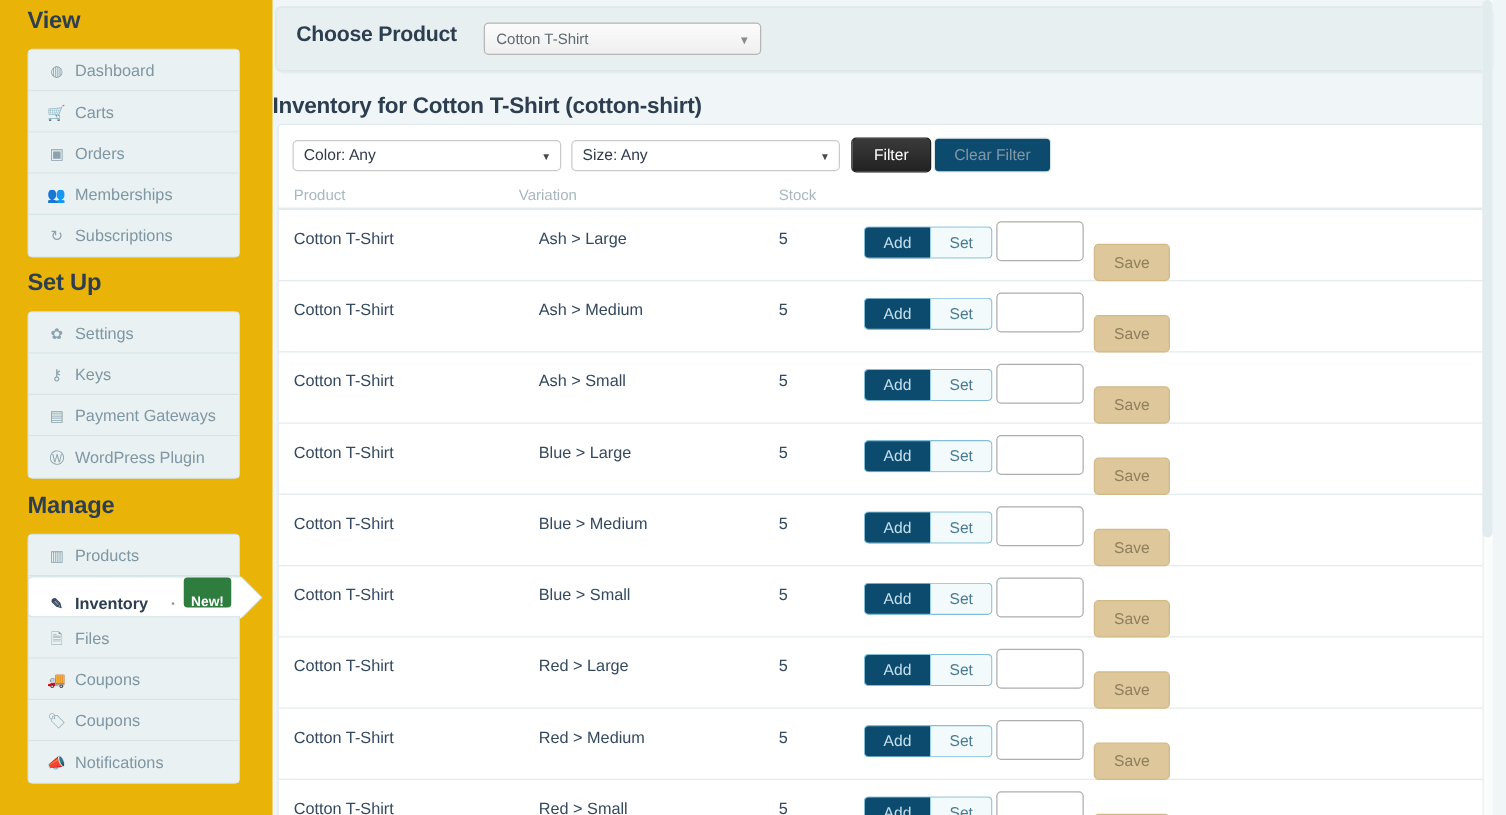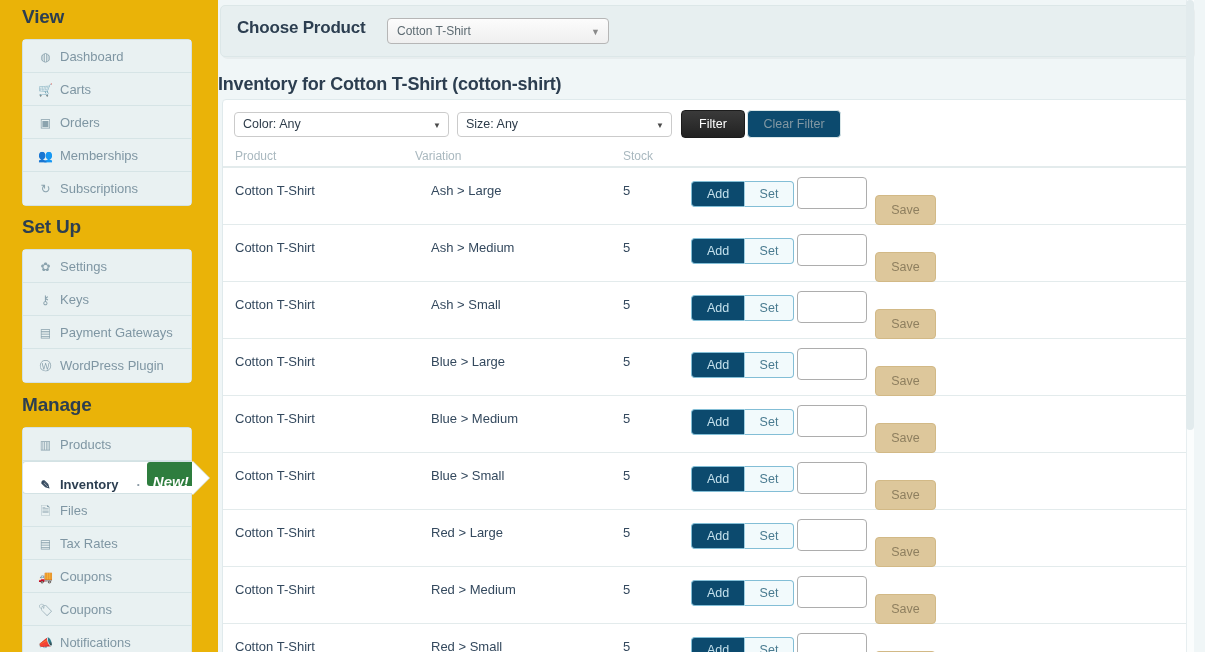--- a/index.html
+++ b/index.html
@@ -87,28 +87,27 @@
   }
   .menu-item.active .sep {
     color: #8b9aa5;
     margin: 0 6px 0 18px;
     font-weight: bold;
   }
   .badge-new {
     display: inline-block;
     background: #2e7d3e;
     color: #ffffff;
-    font-size: 15px;
+    font-size: 11px;
     font-weight: bold;
     line-height: 16px;
     height: 17px;
     padding: 12px 6px;
     border-radius: 3px;
     vertical-align: 2px;
-    font-style: italic;
   }
 
   
   .main { position: absolute; left: 218px; top: 0; width: 987px; height: 652px; }
 
   .choose-panel {
     position: absolute;
     left: 2px; top: 5px;
     width: 973px; height: 52px;
     background: #e7eff0;
@@ -347,23 +346,20 @@
         <div class="menu-item">
           <span class="ico">▥</span><span>Products</span>
         </div>
         <div class="menu-item active">
           <span class="ico">✎</span><span>Inventory</span><span class="sep">·</span><span class="badge-new">New!</span>
         </div>
         <div class="menu-item">
           <span class="ico">🗎</span><span>Files</span>
         </div>
         <div class="menu-item">
-          <span class="ico">▤</span><span>Tax Rates</span>
-        </div>
-        <div class="menu-item">
           <span class="ico">🚚</span><span>Coupons</span>
         </div>
         <div class="menu-item">
           <span class="ico">🏷</span><span>Coupons</span>
         </div>
         <div class="menu-item">
           <span class="ico">📣</span><span>Notifications</span>
         </div>
       </div>
     </div>

